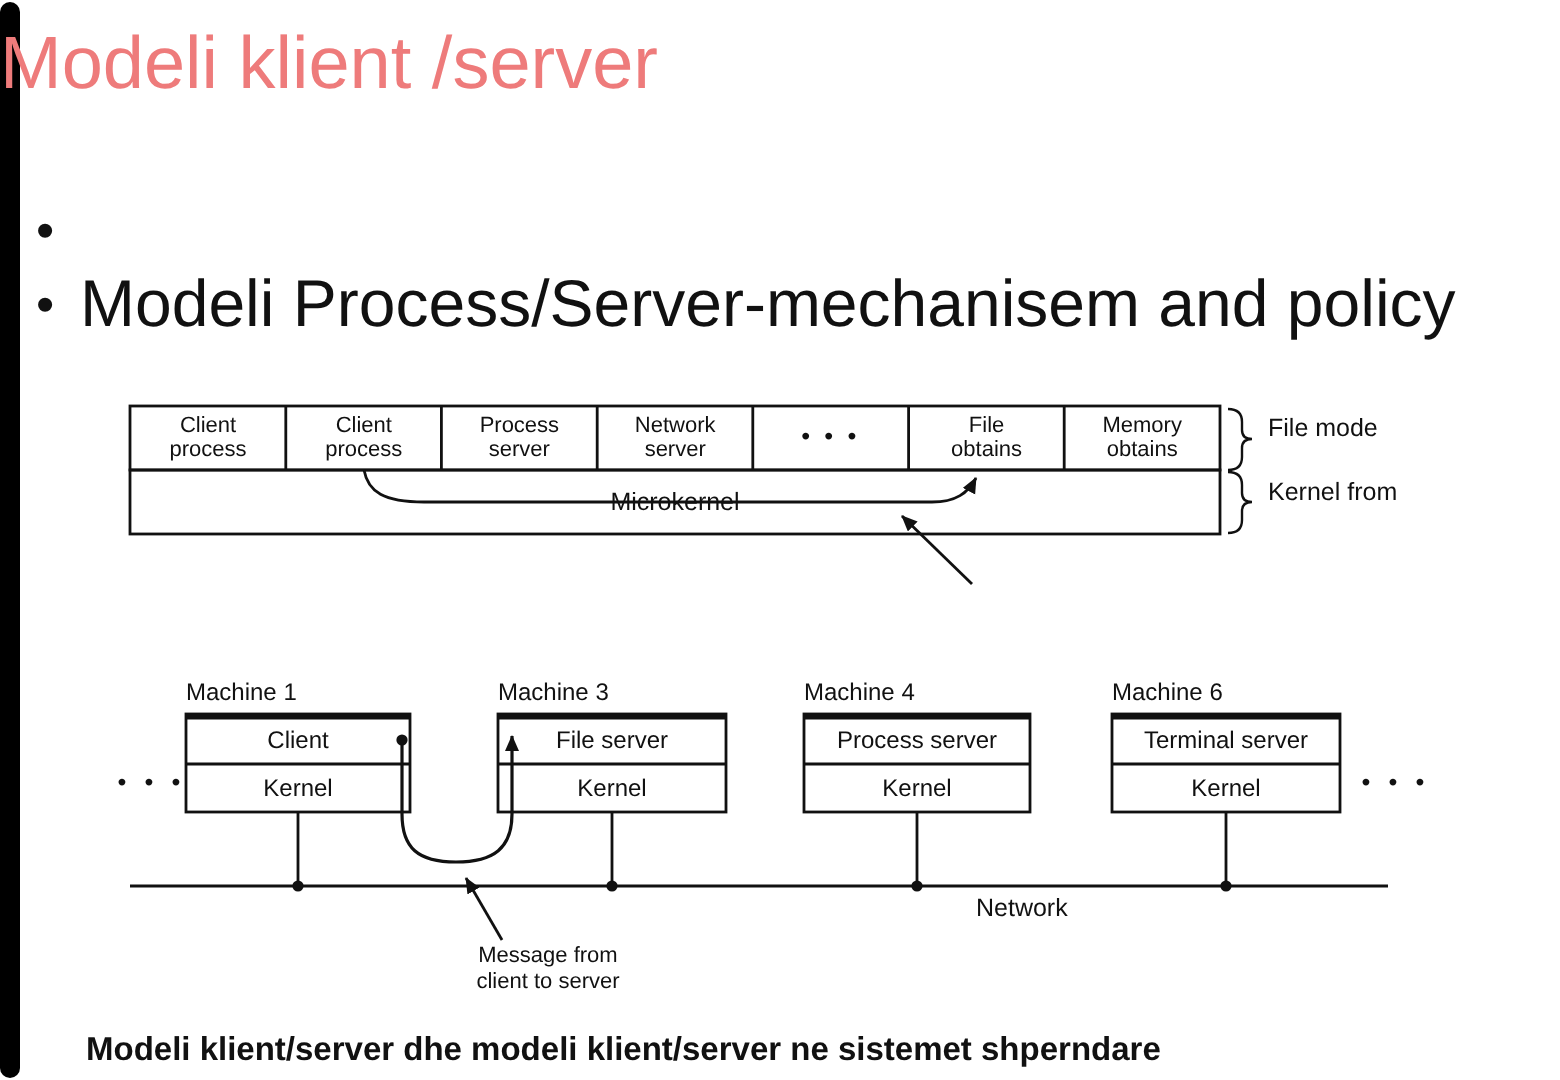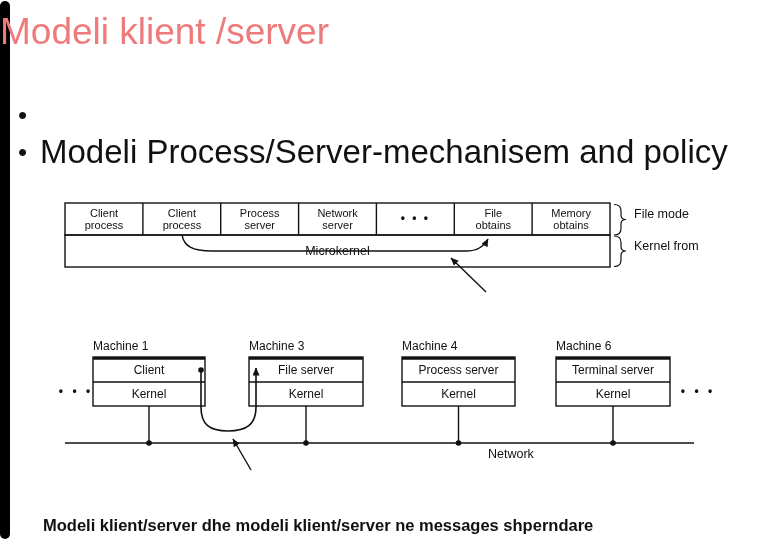--- a/index.html
+++ b/index.html
@@ -104,15 +104,17 @@
 
   <div class="abs kern-label" style="left:93px;width:112px">Kernel</div>
   <div class="abs kern-label" style="left:249px;width:114px">Kernel</div>
   <div class="abs kern-label" style="left:402px;width:113px">Kernel</div>
   <div class="abs kern-label" style="left:556px;width:114px">Kernel</div>
 
   <div class="abs dots3" style="left:56px">• • •</div>
   <div class="abs dots3" style="left:678px">• • •</div>
 
   <div id="network-label" class="abs">Network</div>
+  <div id="annotation-2" class="abs">Message from
+client to server</div>
 
-  <div id="caption" class="abs">Modeli klient/server dhe modeli klient/server ne messages shperndare</div>
+  <div id="caption" class="abs">Modeli klient/server dhe modeli klient/server ne sistemet shperndare</div>
 </div>
 
 </body></html>

